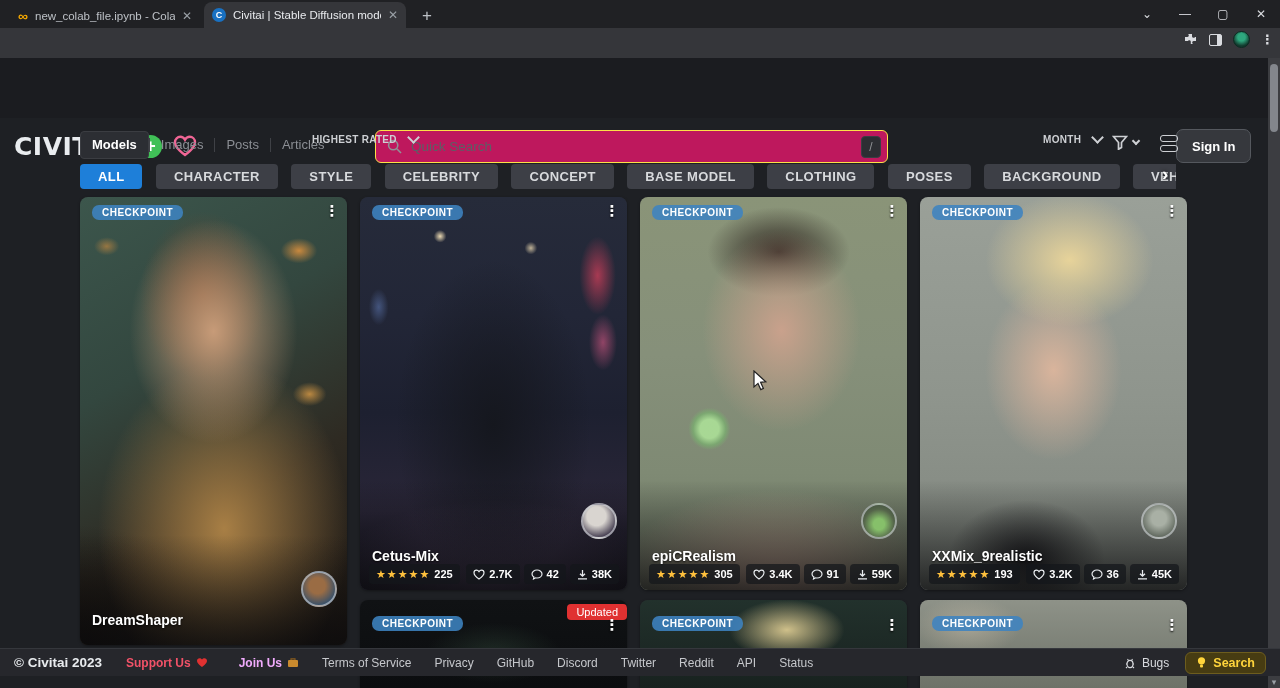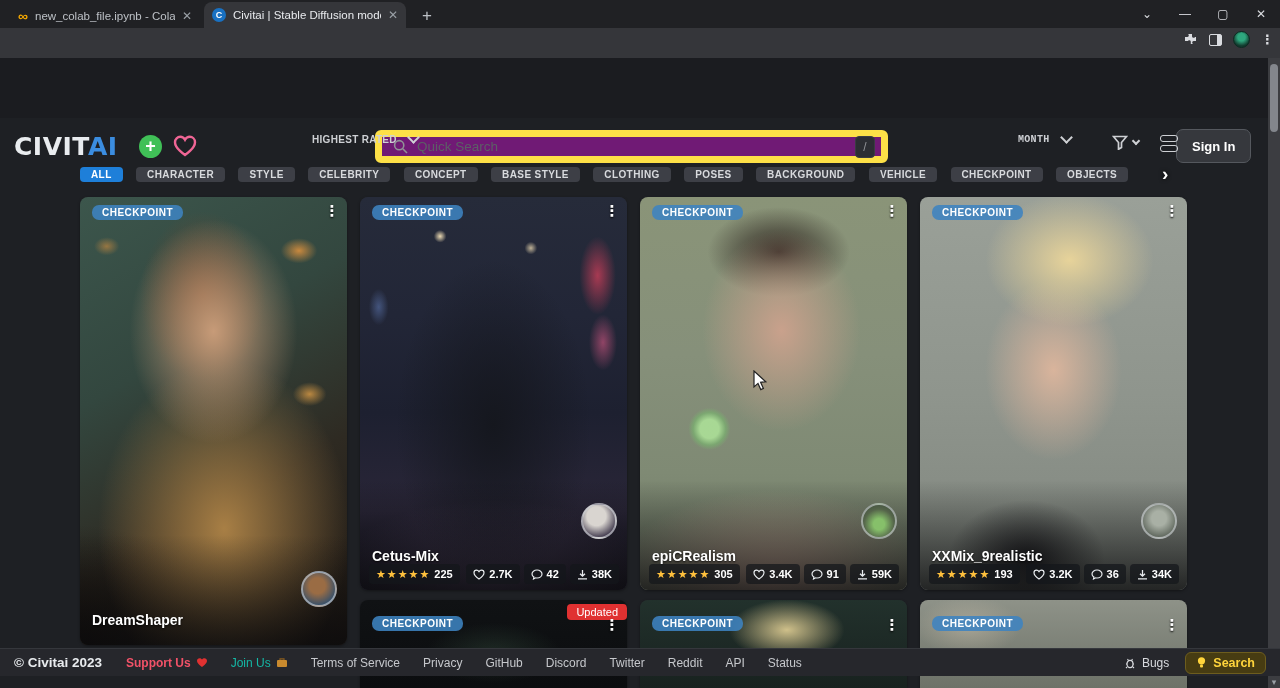--- a/index.html
+++ b/index.html
@@ -30,40 +30,40 @@
   .sidebar-ic { width:13px; height:12px; border:1.6px solid #dadce0; border-radius:2px; position:relative; }
   .sidebar-ic::after { content:""; position:absolute; right:0; top:0; bottom:0; width:4px; background:#dadce0; }
   .kebab-v { color:#dadce0; font-size:13px; font-weight:bold; }
 
   
   .site-header { position:absolute; left:0; top:58px; width:1280px; height:60px; background:#1b1c20; }
   .logo { position:absolute; left:14px; top:74px; font-size:25px; font-weight:800; letter-spacing:.5px; font-family:"DejaVu Sans",sans-serif; }
   .logo .lg-w { color:#e9ecef; } .logo .lg-b { color:#3b8de0; }
   .plus-btn { position:absolute; left:139px; top:77px; width:23px; height:23px; border-radius:50%; background:#40c057; color:#fff; font-size:18px; font-weight:700; text-align:center; line-height:22px; }
   .heart-btn { position:absolute; left:172px; top:76px; }
-  .searchbox { position:absolute; left:375px; top:72px; width:513px; height:33px; background:#701a75; border:7px solid #fde047; border-radius:6px; display:flex; align-items:center; }
+  .searchbox { position:absolute; left:375px; top:72px; width:513px; height:33px; background:#be185d; border:1px solid #fde047; border-radius:6px; display:flex; align-items:center; }
   .searchbox input { flex:1; background:transparent; border:none; outline:none; color:#c1c2c5; font-size:13.5px; margin-left:9px; font-family:inherit; }
   .searchbox input::placeholder { color:#5c5f66; }
   .slash-key { width:20px; height:22px; margin-right:6px; background:#2c2e33; border:1px solid #3a3d43; border-radius:4px; color:#909296; font-size:12px; display:flex; align-items:center; justify-content:center; }
   .signin { position:absolute; left:1176px; top:71px; height:34px; padding:0 15px; background:#36383d; border:1px solid #55585e; border-radius:7px; color:#fff; font-weight:700; font-size:13px; display:flex; align-items:center; }
 
   
   .content-tabs { position:absolute; left:80px; top:131px; height:27px; display:flex; align-items:center; }
   .ctab { padding:0 11px; font-size:13px; color:#8b8e94; line-height:26px; }
   .ctab.active { background:#2c2e33; border:1px solid #3b3d42; border-radius:4px; color:#fff; font-weight:600; }
   .ctab-sep { width:1px; height:14px; background:#3f4146; }
   .sortsel { position:absolute; top:134px; display:flex; align-items:center; gap:12px; color:#ced0d4; font-weight:700; font-size:10px; letter-spacing:.3px; }
   .chev { width:9px; height:9px; border-right:2px solid #ced0d4; border-bottom:2px solid #ced0d4; transform:rotate(45deg); margin-top:-4px; }
   .chev.sm { width:6px; height:6px; }
   .funnel-wrap { position:absolute; left:1112px; top:135px; display:flex; align-items:center; gap:5px; }
   .layout-ic { position:absolute; left:1160px; top:135px; width:18px; height:17px; display:flex; flex-direction:column; gap:3px; }
   .layout-ic span { display:block; height:7px; border:1.6px solid #ced0d4; border-radius:3px; }
 
   .chips { position:absolute; left:80px; top:164px; width:1096px; height:26px; overflow:hidden; white-space:nowrap; }
-  .chip { display:inline-flex; align-items:center; height:15px; padding:0 11px; margin-right:9px; border-radius:4px; background:#3d3f46; color:#d8dadd; font-size:10px; font-weight:700; letter-spacing:.4px; }
+  .chip { display:inline-flex; align-items:center; height:25px; padding:0 18px; margin-right:9px; border-radius:4px; background:#3d3f46; color:#d8dadd; font-size:13px; font-weight:700; letter-spacing:.4px; }
   .chip.active { background:#1e7fd9; color:#fff; }
   .chips-next { position:absolute; left:1162px; top:163px; color:#fff; font-size:19px; font-weight:700; text-shadow:0 0 4px #000; }
 
   
   .card { position:absolute; width:267px; border-radius:8px; overflow:hidden; background:#25262b; box-shadow:0 1px 3px rgba(0,0,0,.4); }
   .card .img { position:absolute; inset:0; }
   .c1 { left:80px;  top:197px; height:448px; }
   .c2 { left:360px; top:197px; height:393px; }
   .c3 { left:640px; top:197px; height:393px; }
   .c4 { left:920px; top:197px; height:393px; }
@@ -126,21 +126,21 @@
   .r2c4 .img { background:radial-gradient(70px 40px at 18% 30%, rgba(200,190,170,.5), transparent 75%), linear-gradient(180deg,#8e9288 0%, #6d7268 100%); }
   .r2 .badge { top:16px; }
   .r2 .card-kebab { top:16px; }
   .updated { position:absolute; right:0px; top:4px; padding:2px 9px; background:#e03131; border-radius:4px; color:#fff; font-size:11px; font-weight:500; }
 
   
   .footer { position:absolute; left:0; top:648px; width:1280px; height:28px; background:#26272c; border-top:1px solid #35373c; display:flex; align-items:center; padding:8px 14px; z-index:5; }
   .copyright { color:#e9ecef; font-weight:700; font-size:13.5px; margin-right:24px; }
   .flink { color:#c6c8cc; font-size:12px; margin-right:23px; display:inline-flex; align-items:center; gap:5px; }
   .flink.support { color:#f25268; font-weight:600; }
-  .flink.join { color:#14b8a6; font-weight:400; }
+  .flink.join { color:#f0abfc; font-weight:700;margin-left:8px; }
   .f-right { margin-left:auto; display:flex; align-items:center; }
   .bugs { display:inline-flex; align-items:center; gap:6px; color:#d8dade; font-size:12px; margin-right:16px; }
   .ideas-btn { display:inline-flex; align-items:center; gap:6px; padding:3px 10px; border-radius:6px; background:#473c12; border:1px solid #6d5d1e; color:#ffd43b; font-weight:700; font-size:12.5px; }
 
   
   .statusbar { position:absolute; left:0; top:669px; height:18px; background:#2f3237; border:1px solid #3e4146; border-left:none; border-bottom:none; border-radius:0 4px 0 0; color:#d2d4d8; font-size:11px; display:flex; align-items:center; padding:0 8px; z-index:6; }
 
   
   .scrollbar { position:absolute; right:0; top:58px; width:12px; height:630px; background:#3c3d41; z-index:4; }
   .sthumb { position:absolute; left:2px; top:6px; width:8px; height:68px; background:#83868c; border-radius:4px; }
@@ -197,46 +197,55 @@
       <svg style="margin-left:11px;" width="15" height="15" viewBox="0 0 15 15">
           <circle cx="6.2" cy="6.2" r="4.6" stroke="#909296" stroke-width="1.6" fill="none"></circle>
           <path d="M9.8 9.8L14 14" stroke="#909296" stroke-width="1.6"></path>
         </svg>
       <input type="text" placeholder="Quick Search" style="">
       <span class="slash-key">/</span>
     </div>
     <div class="signin">Sign In</div>
   </div>
 
+  <div class="content-tabs">
+    <span class="ctab active">Models</span>
+    <span class="ctab-sep"></span>
+    <span class="ctab">Images</span>
+    <span class="ctab-sep"></span>
+    <span class="ctab">Posts</span>
+    <span class="ctab-sep"></span>
+    <span class="ctab">Articles</span>
+  </div>
   <div class="sortsel" style="left:312px;">
     <span>HIGHEST RATED</span>
       <span class="chev"></span>
   </div>
-  <div class="sortsel" style="left:1018px;font-family:Liberation Mono, monospace;">
+  <div class="sortsel" style="left:1043px;">
     <span>MONTH</span>
       <span class="chev"></span>
   </div>
   <div class="funnel-wrap">
     <svg width="16" height="15" viewBox="0 0 16 15">
         <path d="M1.5 1.5h13L9.5 7.5v5l-3 1.8v-6.8z" fill="none" stroke="#ced0d4" stroke-width="1.7"></path>
       </svg>
     <span class="chev sm"></span>
   </div>
   <div class="layout-ic">
       <span></span>
       <span></span>
     </div>
 
   <div class="chips">
     <span class="chip active">ALL</span>
     <span class="chip">CHARACTER</span>
     <span class="chip">STYLE</span>
     <span class="chip">CELEBRITY</span>
     <span class="chip">CONCEPT</span>
-    <span class="chip">BASE STYLE</span>
+    <span class="chip">BASE MODEL</span>
     <span class="chip">CLOTHING</span>
     <span class="chip">POSES</span>
     <span class="chip">BACKGROUND</span>
     <span class="chip">VEHICLE</span>
     <span class="chip">CHECKPOINT</span>
     <span class="chip">OBJECTS</span>
     
     
     
     
@@ -347,21 +356,21 @@
             <svg class="sicon" width="12" height="11" viewBox="0 0 12 11">
               <path d="M6 1C3.2 1 1 2.8 1 5c0 1.3.7 2.4 1.9 3.1L2.5 10l2.2-1.2c.4.1.9.2 1.3.2 2.8 0 5-1.8 5-4S8.8 1 6 1z" fill="none" stroke="#e9ecef" stroke-width="1.2"></path>
             </svg>
             <span>36</span>
           </span>
         <span class="spill">
             <svg class="sicon" width="11" height="11" viewBox="0 0 11 11">
               <path d="M5.5 1v6M3 4.7L5.5 7.2 8 4.7" stroke="#e9ecef" stroke-width="1.3" fill="none"></path>
               <path d="M1 9.8h9" stroke="#e9ecef" stroke-width="1.3"></path>
             </svg>
-            <span>34K</span>
+            <span>45K</span>
           </span>
       </span>
     </div>
   </div>
 
   <div class="card r2 r2c2">
     <div class="img"></div>
     <span class="badge">CHECKPOINT</span>
     <span class="updated">Updated</span>
     <span class="card-kebab">⋮</span>

